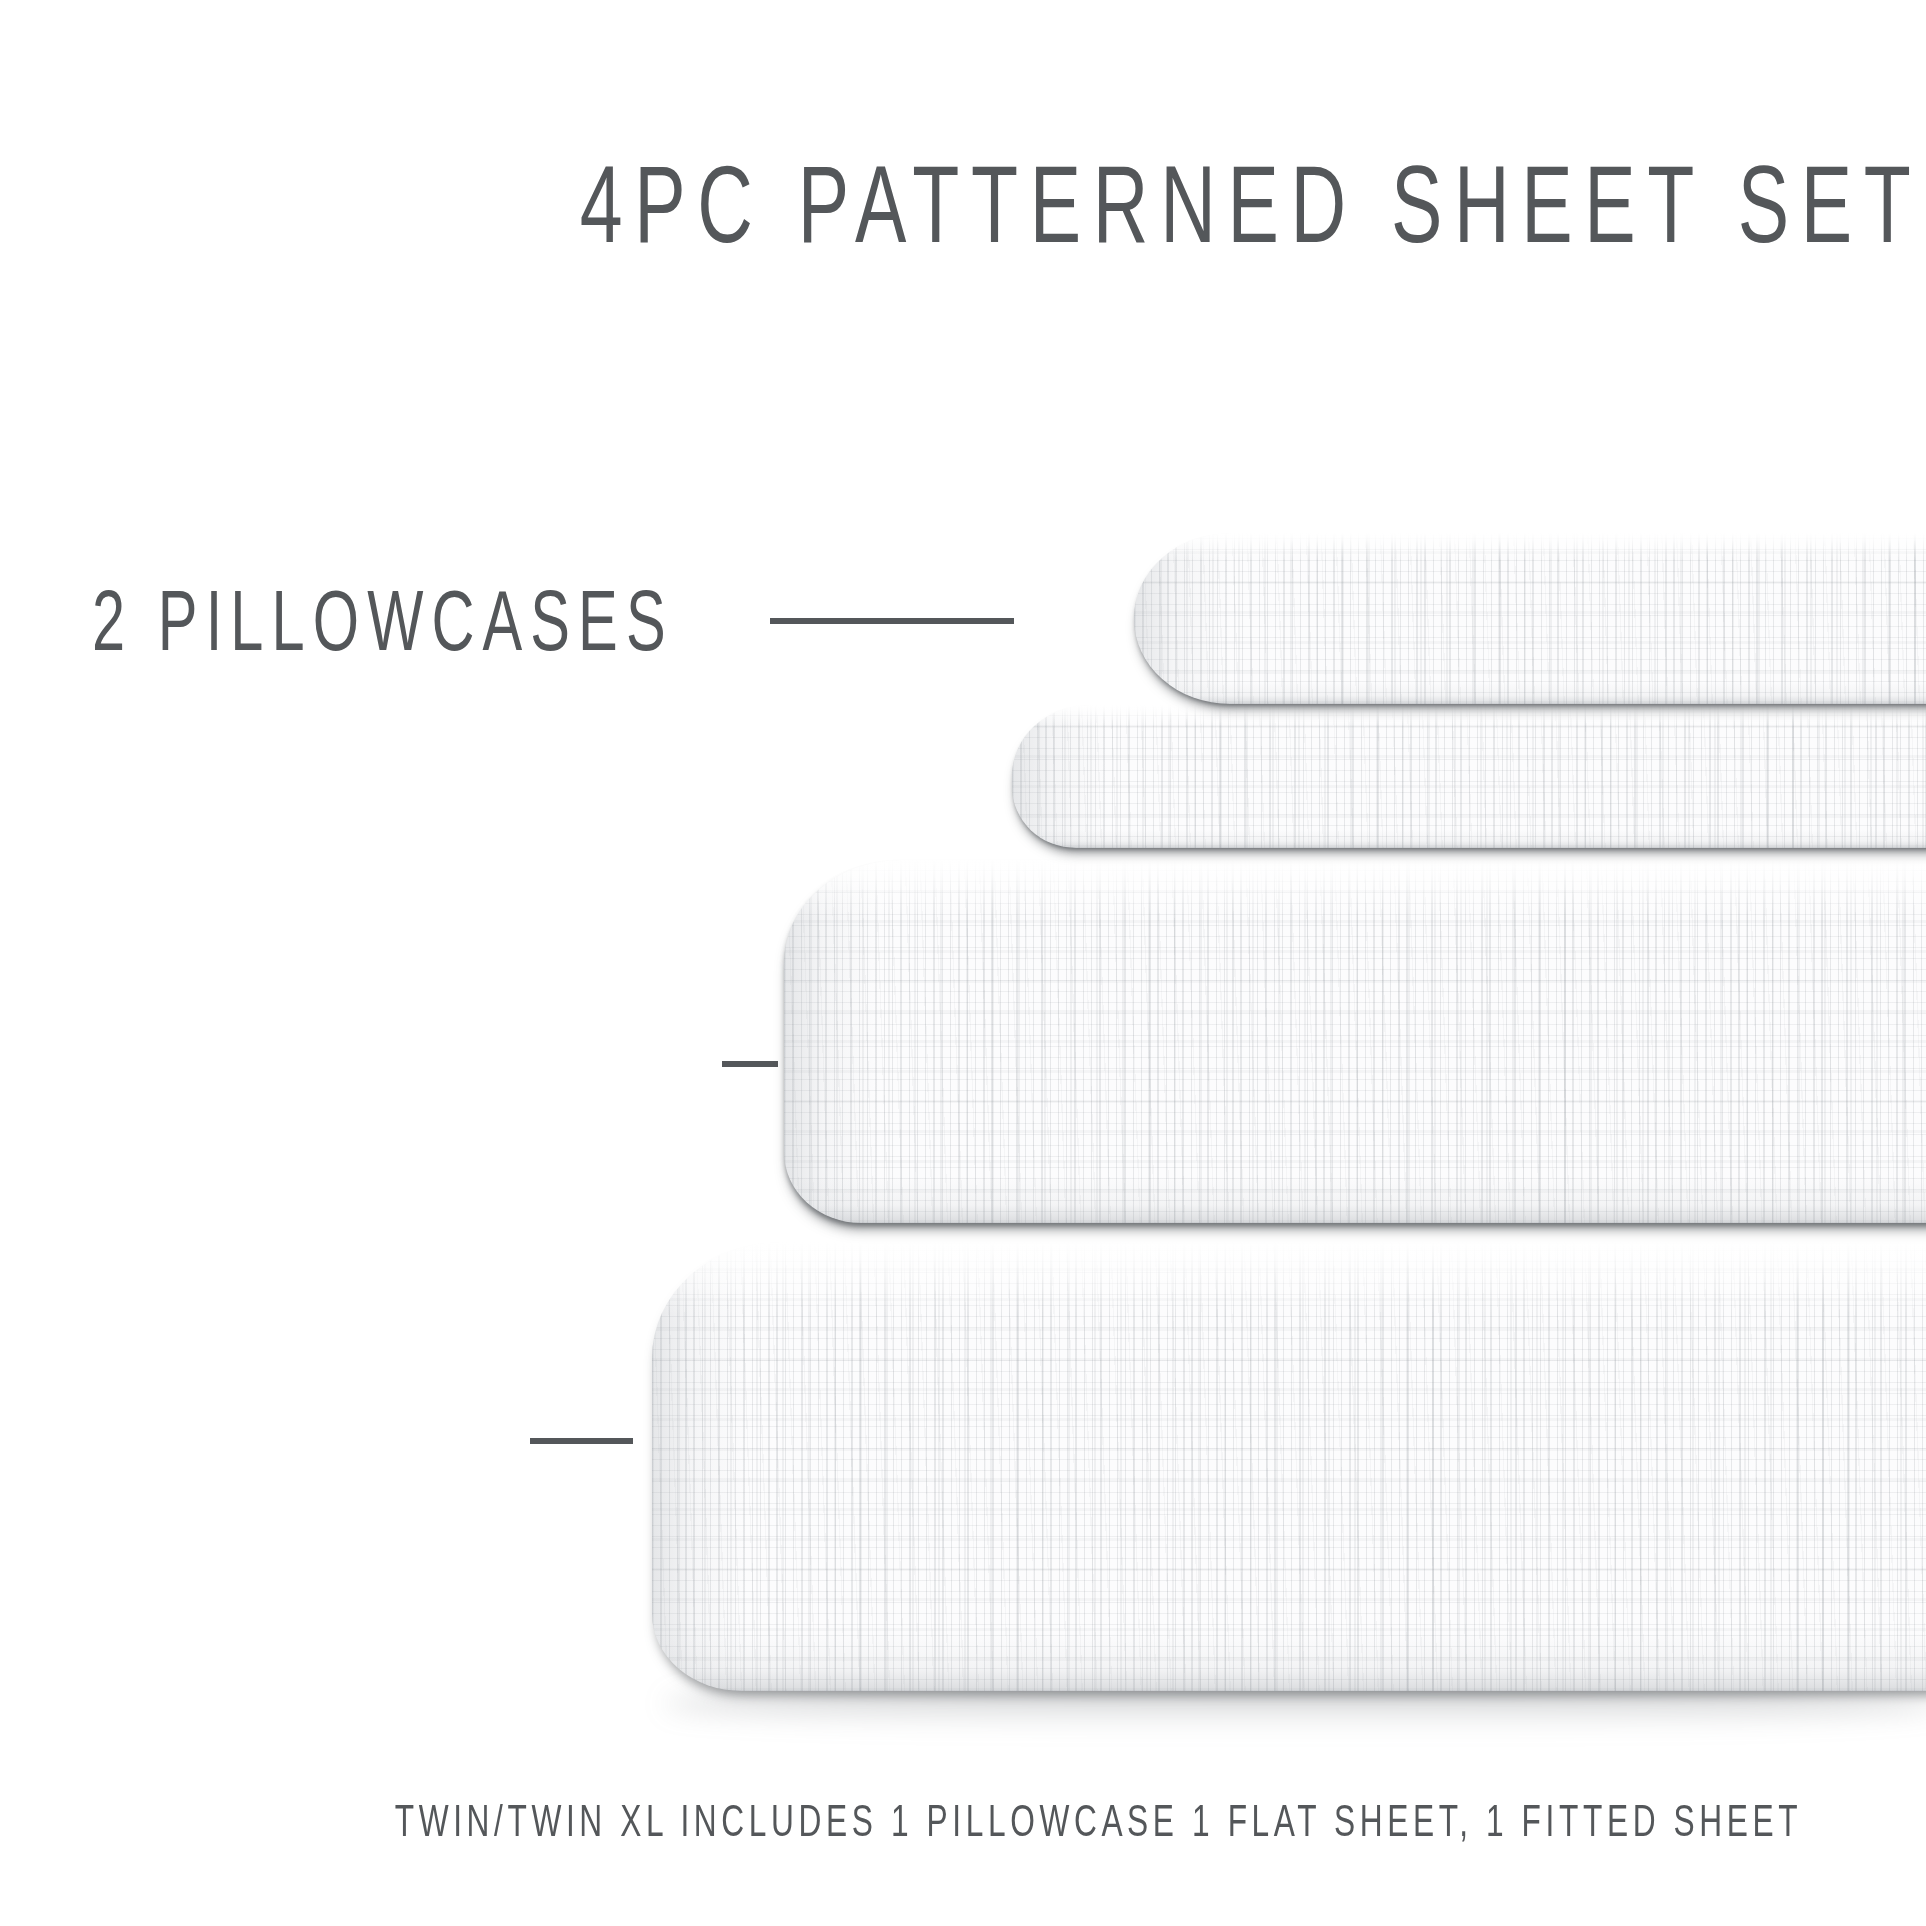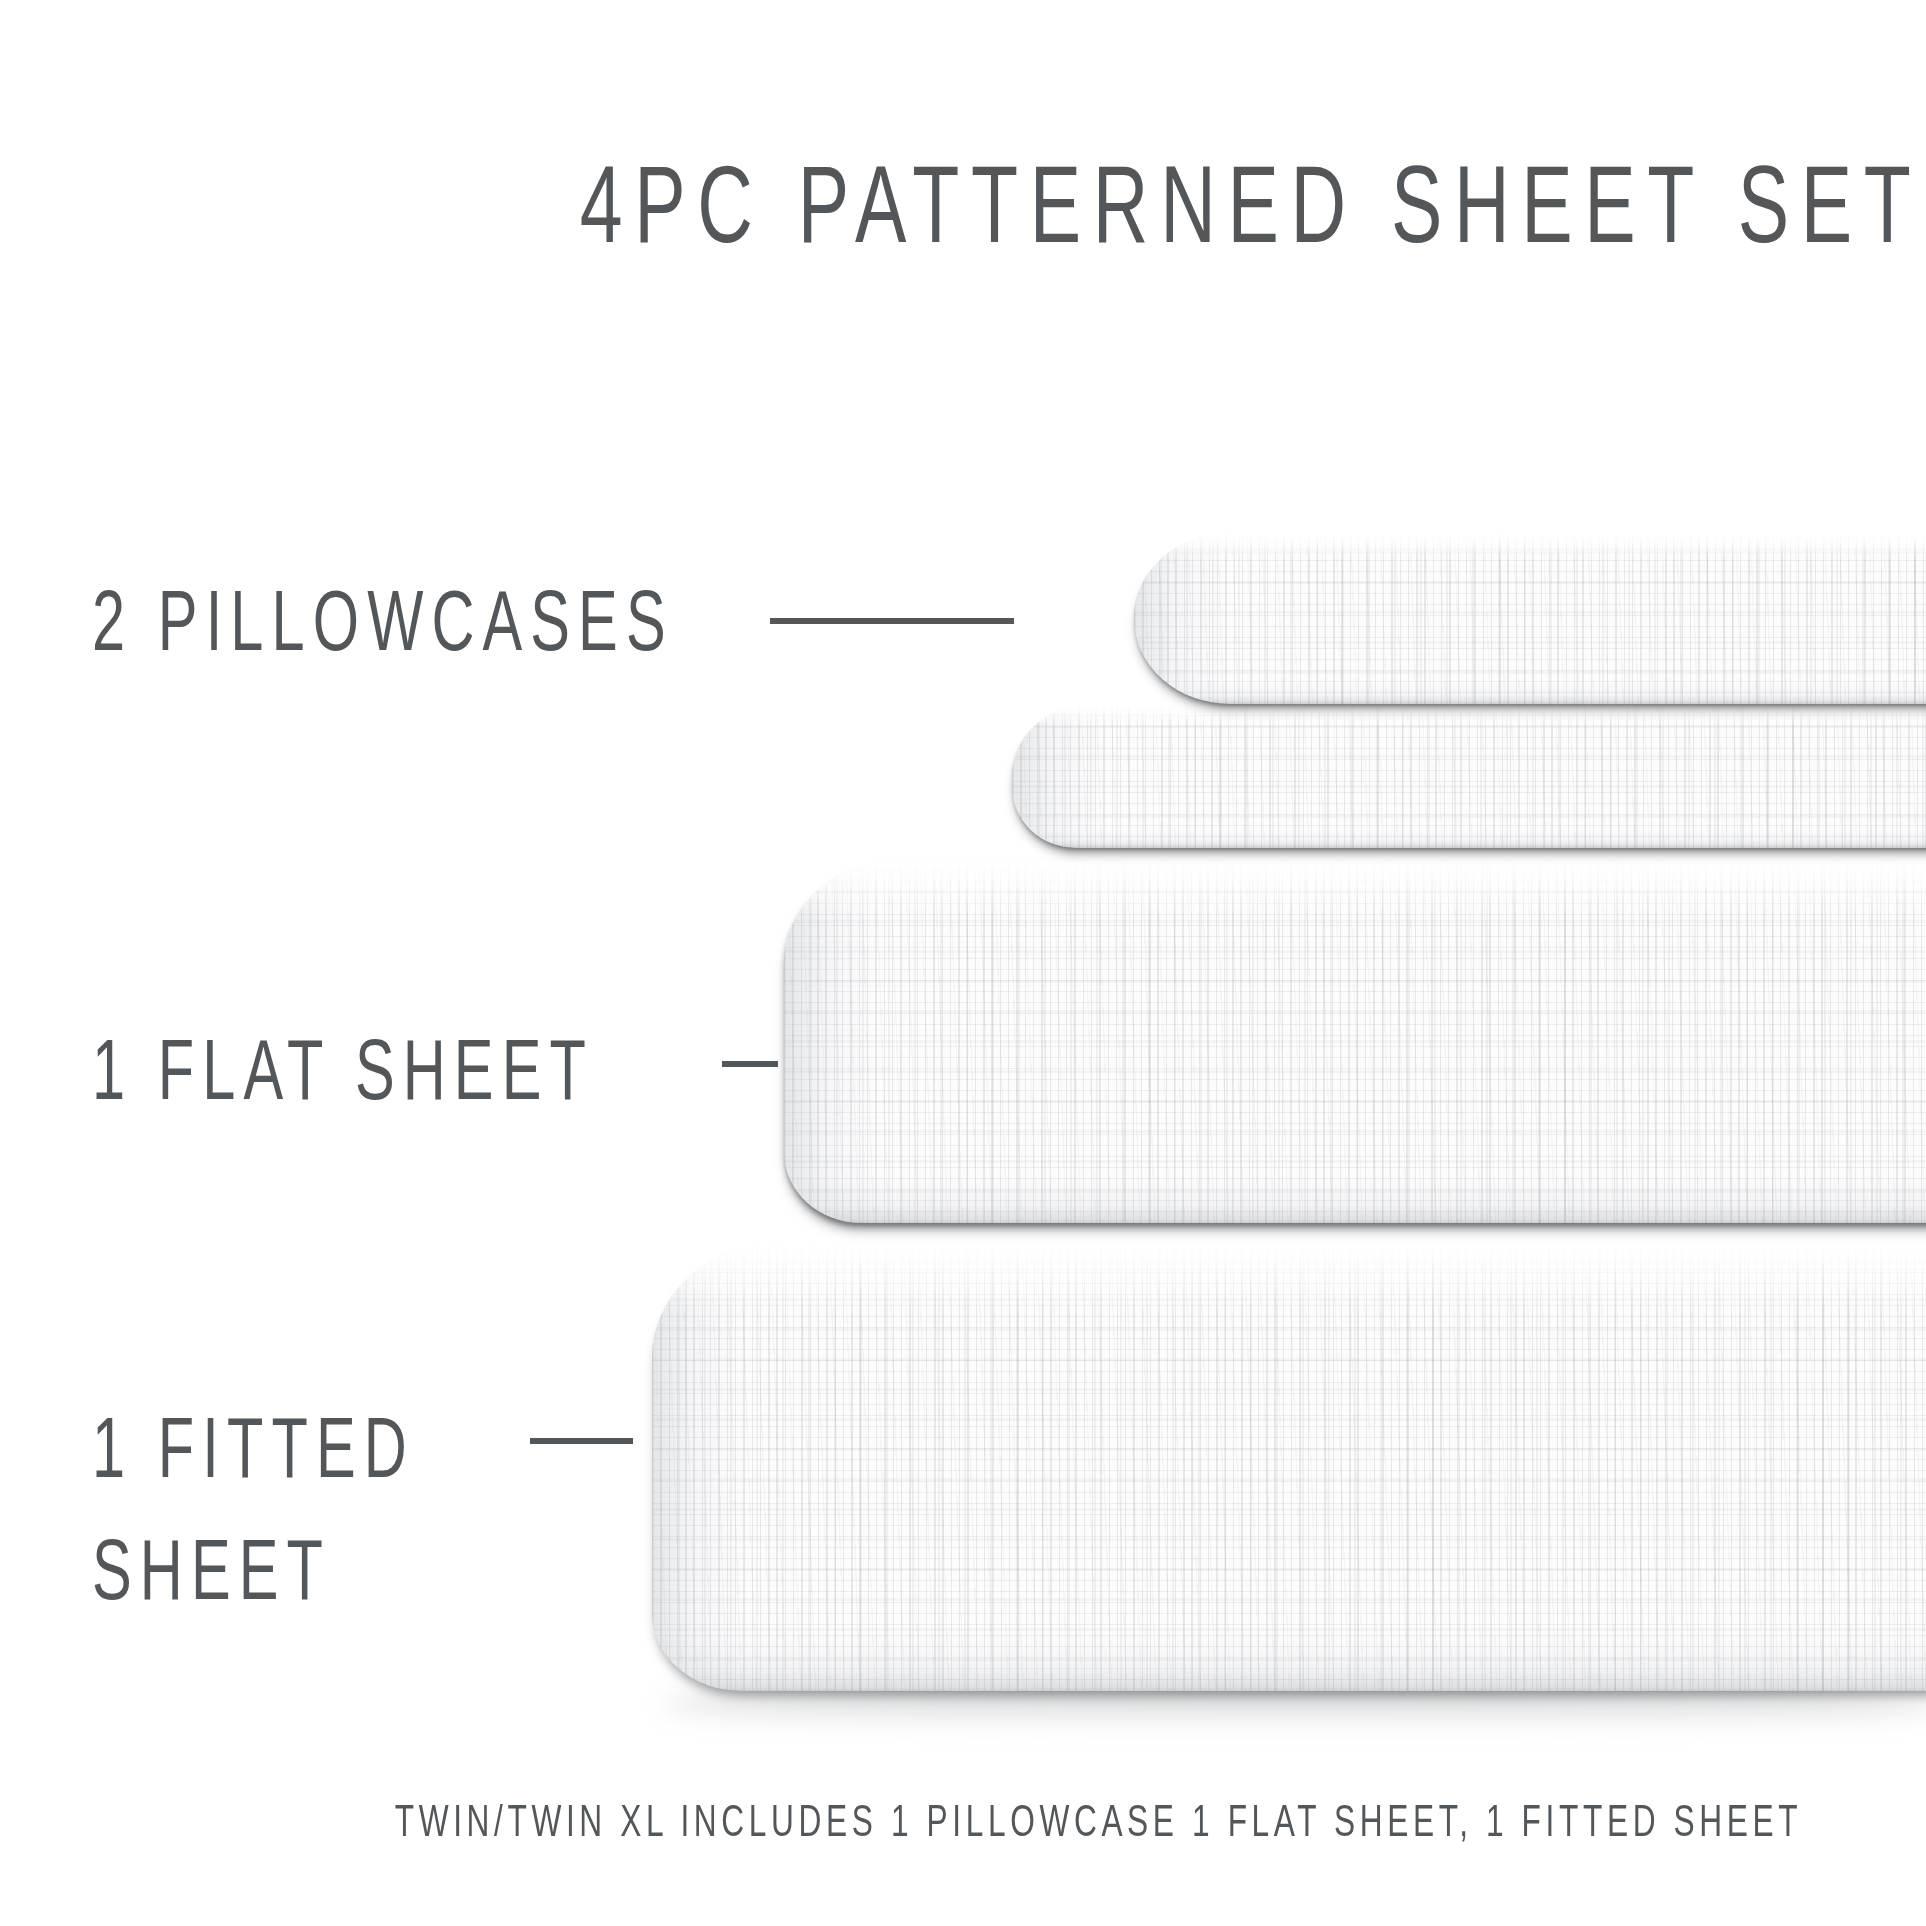--- a/index.html
+++ b/index.html
@@ -143,29 +143,22 @@
   <div class="fabric" id="fitted-sheet-block"></div>
   <div class="fabric" id="flat-sheet-block"></div>
   <div class="fabric" id="pillowcase-bottom"></div>
   <div class="fabric" id="pillowcase-top"></div>
 
   <div class="callout" id="callout-pillowcases">
     <span class="tx">2 PILLOWCASES</span>
   </div>
   <div class="leader" id="leader-pillowcases"></div>
 
-  <div class="callout" id="callout-flat-sheet">
-    <span class="tx">1 FLAT SHEET</span>
-  </div>
   <div class="leader" id="leader-flat-sheet"></div>
 
-  <div class="callout" id="callout-fitted-sheet">
-    <span class="tx">1 FITTED</span><br>
-    <span class="tx">SHEET</span>
-  </div>
   <div class="leader" id="leader-fitted-sheet"></div>
 
   <div class="footnote">
     <span class="tx">TWIN/TWIN XL INCLUDES 1 PILLOWCASE 1 FLAT SHEET, 1 FITTED SHEET</span>
   </div>
 
 </div>
 
 
 </body></html>

